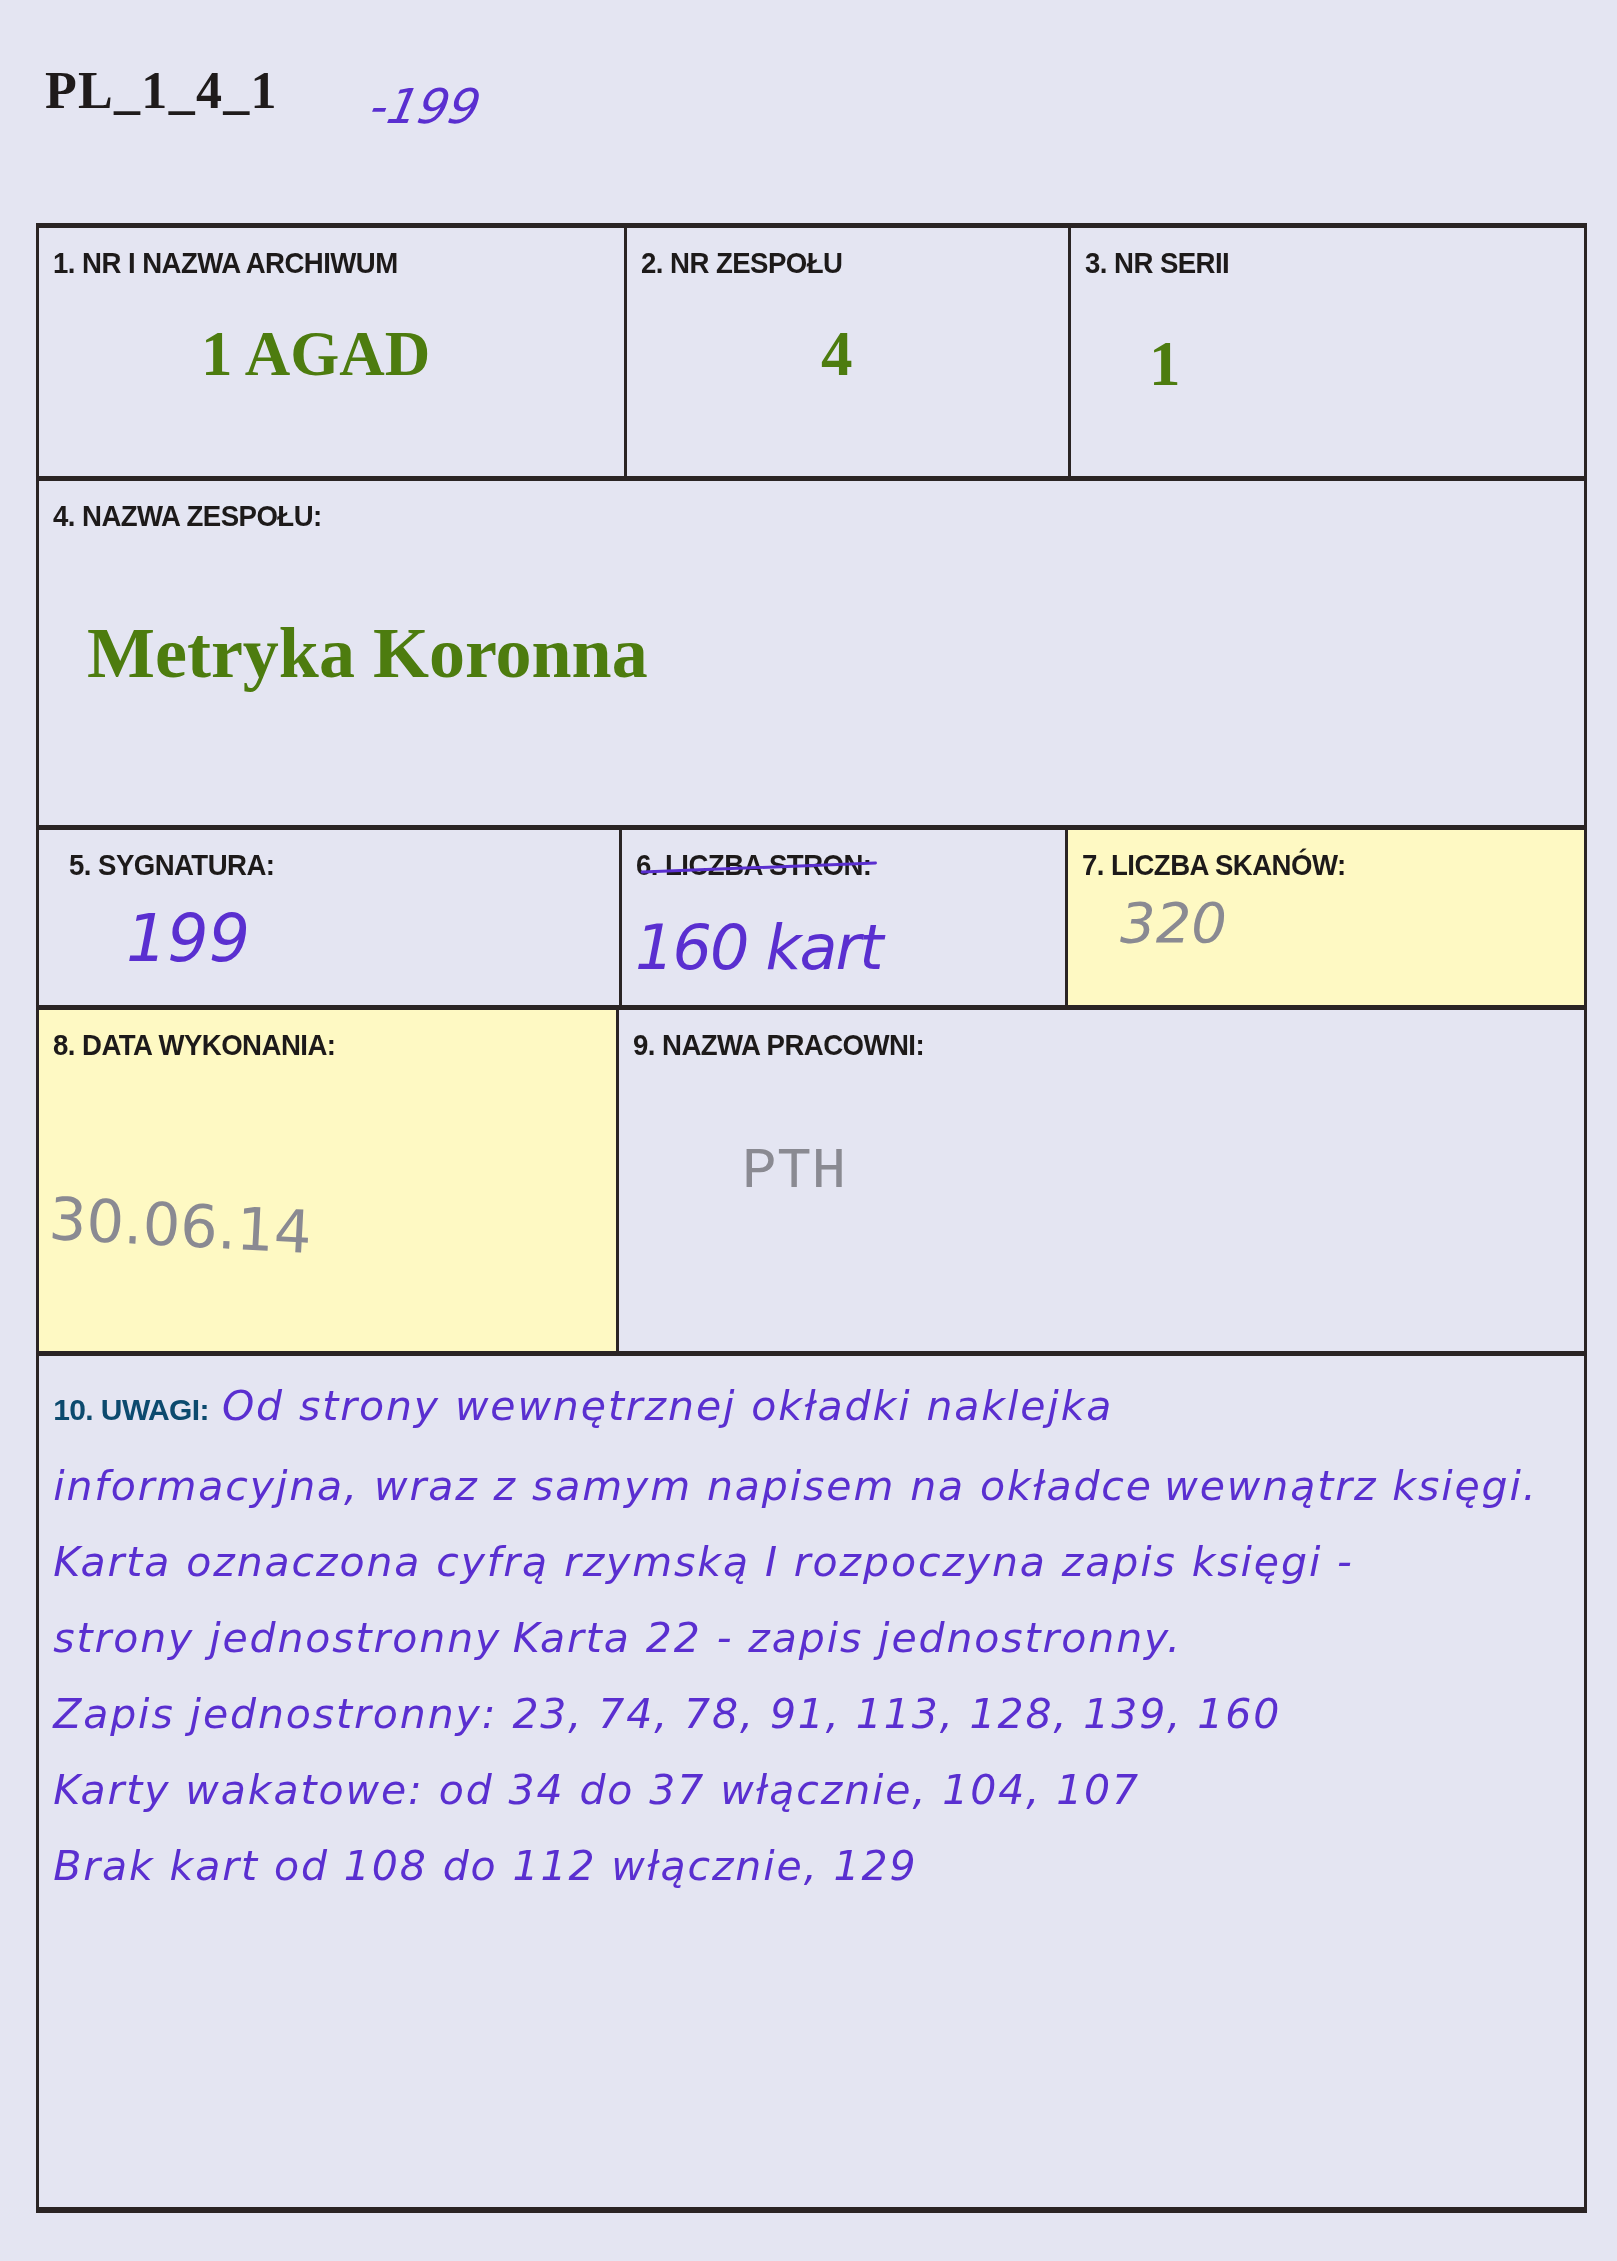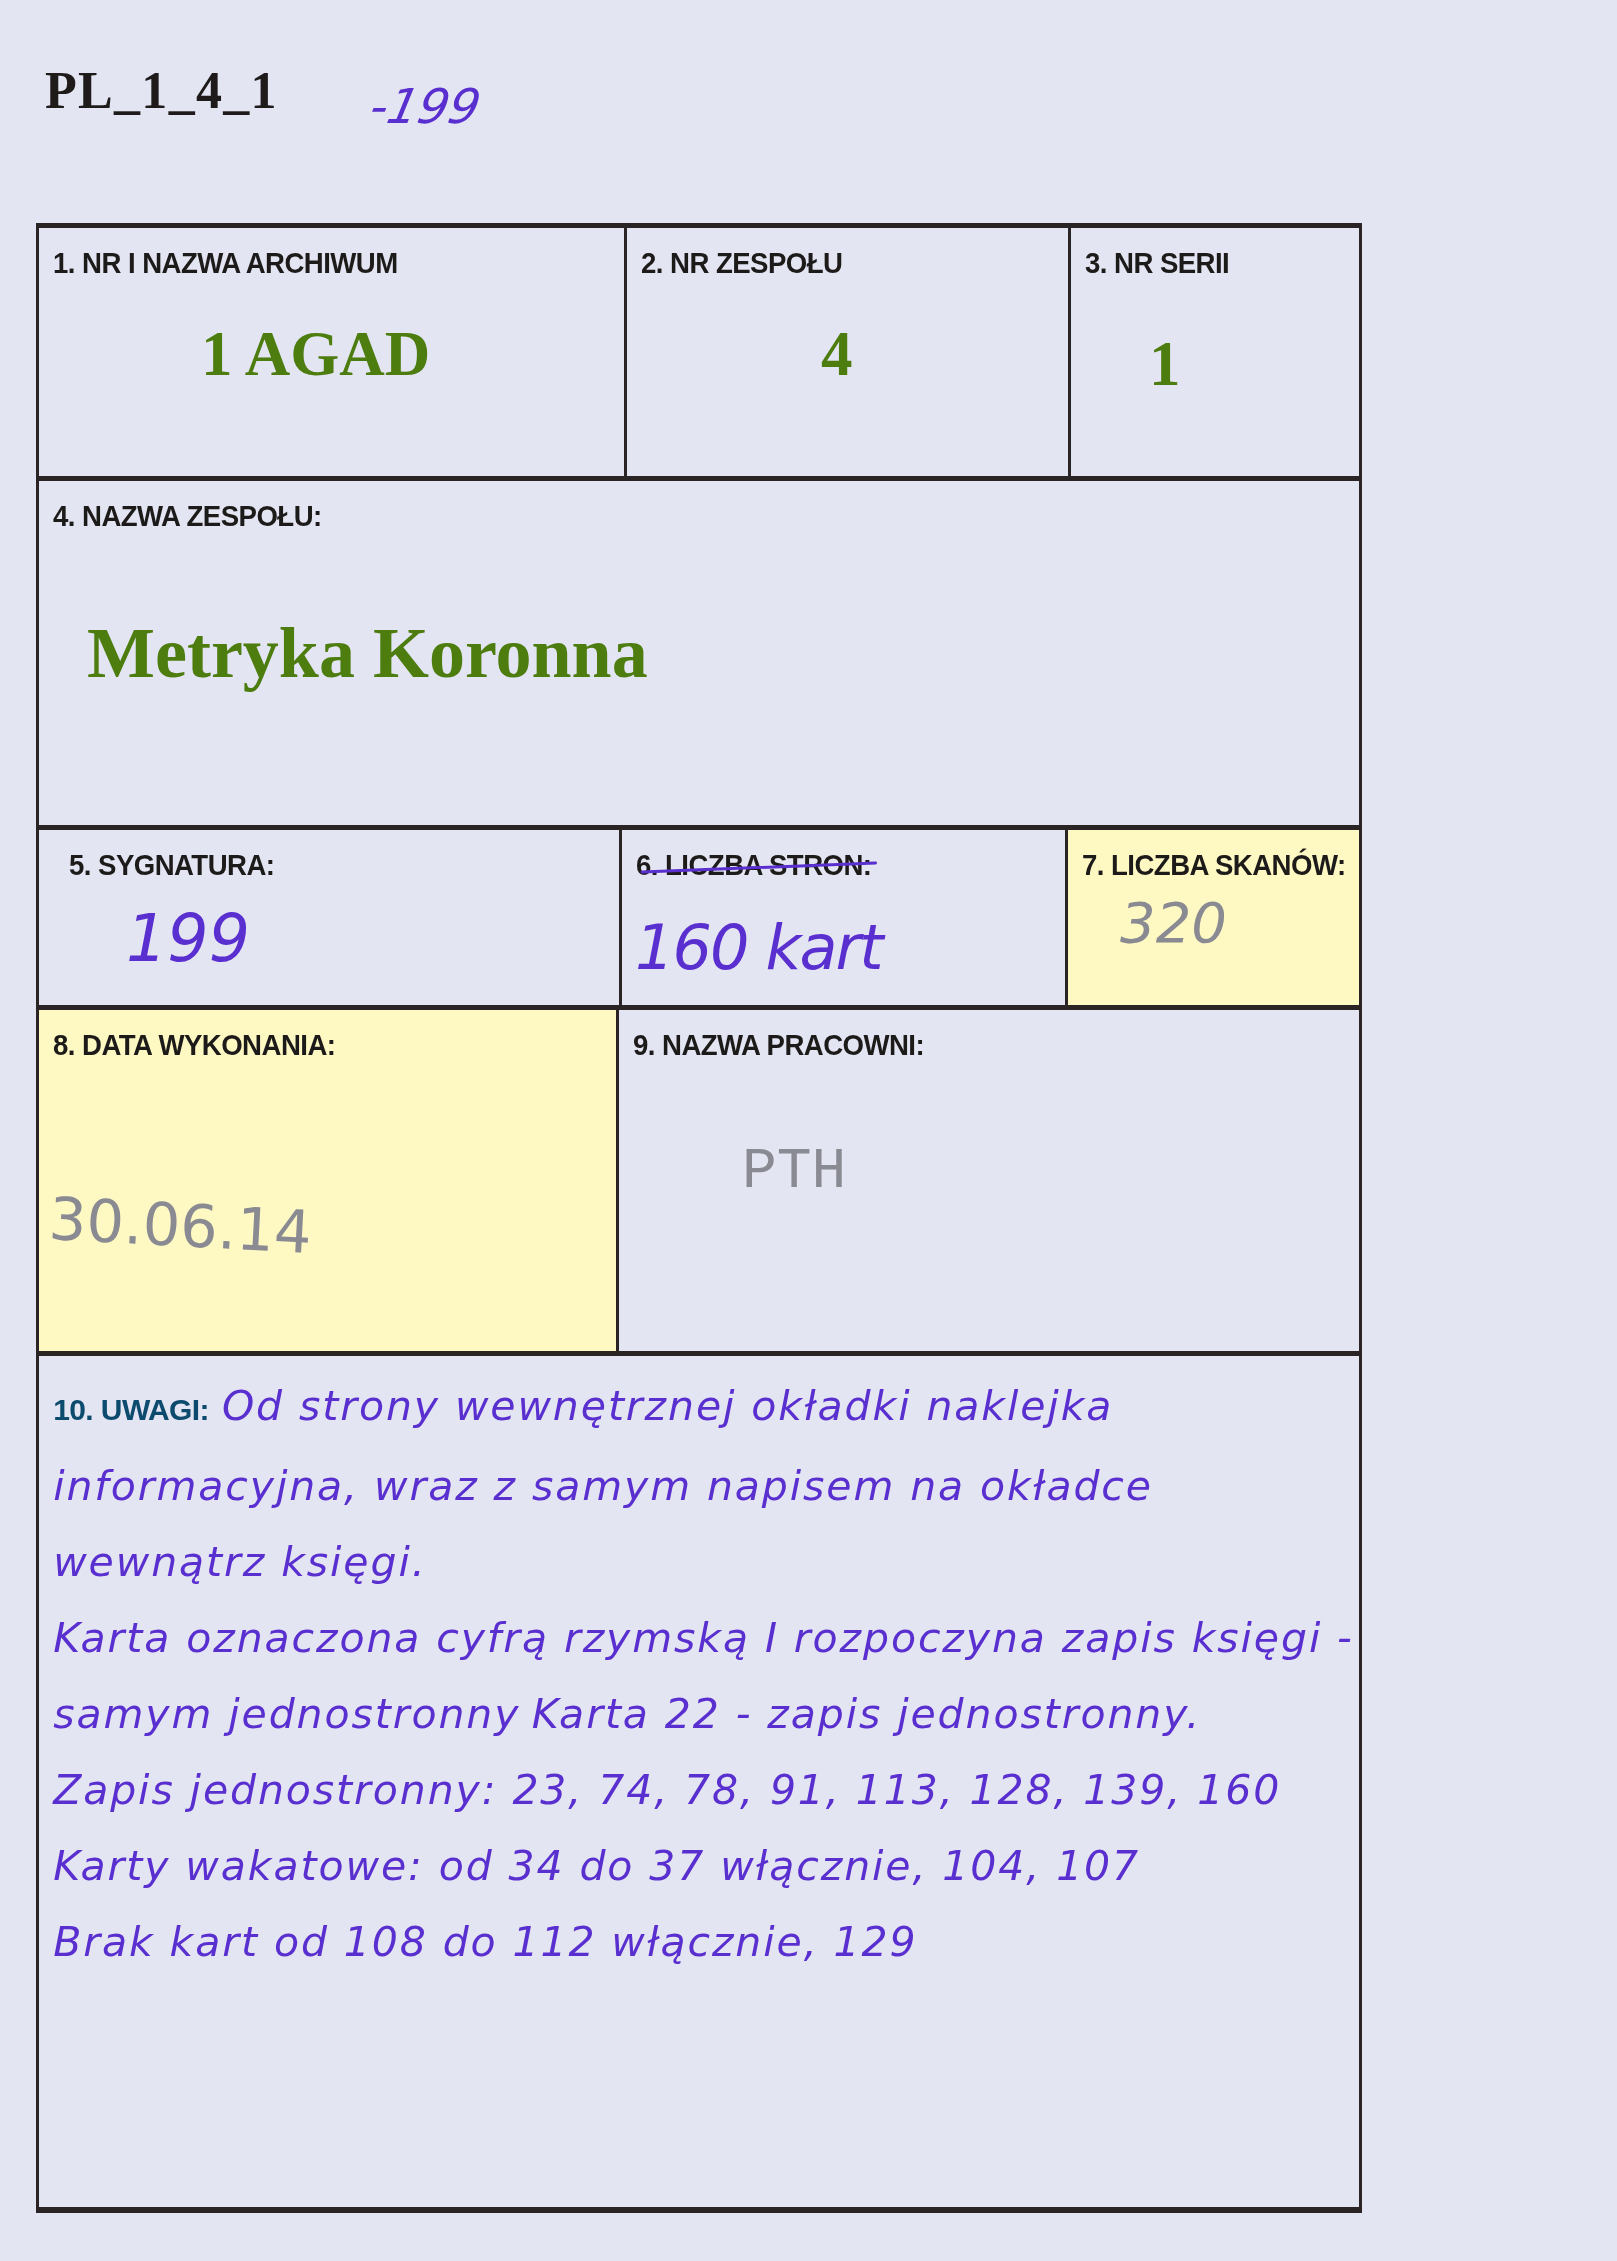--- a/index.html
+++ b/index.html
@@ -22,21 +22,21 @@
     font-style: italic;
     color: #5a2fd0;
     font-weight: normal;
   }
   .doc-id-suffix {
     position: absolute; left: 371px; top: 78px;
     font-size: 48px; transform: skewX(-12deg);
   }
   .form {
     position: absolute; left: 36px; top: 223px;
-    width: 1326px; height: 1990px;
+    width: 1551px; height: 1990px;
     border: 3.9px solid #2a2424;
     border-top-width: 5.2px; border-bottom-width: 6.5px;
     box-sizing: border-box;
   }
   .row { position: absolute; left: 0; right: 0; border-bottom: 5.8px solid #2a2424; box-sizing: border-box; }
   .row.last { border-bottom: none; }
   .cell { position: absolute; top: 0; bottom: 0; box-sizing: border-box; }
   .cell.divider { border-left: 3.2px solid #2a2424; }
   .cell.grey { background: #fef9c3; }
   .label {
@@ -131,21 +131,21 @@
     </div>
   </div>
 
   <div class="row last" style="top:1128px; bottom:0;">
     <div class="cell" style="left:0; right:0;">
       <div class="notes">
         <span class="note-line"><span class="note-label">10. UWAGI:</span><span class="hand">Od strony wewnętrznej okładki naklejka</span></span>
         <span class="note-line hand">informacyjna, wraz z samym napisem na okładce</span>
         <span class="note-line hand">wewnątrz księgi.</span>
         <span class="note-line hand">Karta oznaczona cyfrą rzymską I rozpoczyna zapis księgi -</span>
-        <span class="note-line hand">samym jednostronny</span>
+        <span class="note-line hand">strony jednostronny</span>
         <span class="note-line hand">Karta 22 - zapis jednostronny.</span>
         <span class="note-line hand">Zapis jednostronny: 23, 74, 78, 91, 113, 128, 139, 160</span>
         <span class="note-line hand">Karty wakatowe: od 34 do 37 włącznie, 104, 107</span>
         <span class="note-line hand">Brak kart od 108 do 112 włącznie, 129</span>
       </div>
     </div>
   </div>
 
 </div>
 

